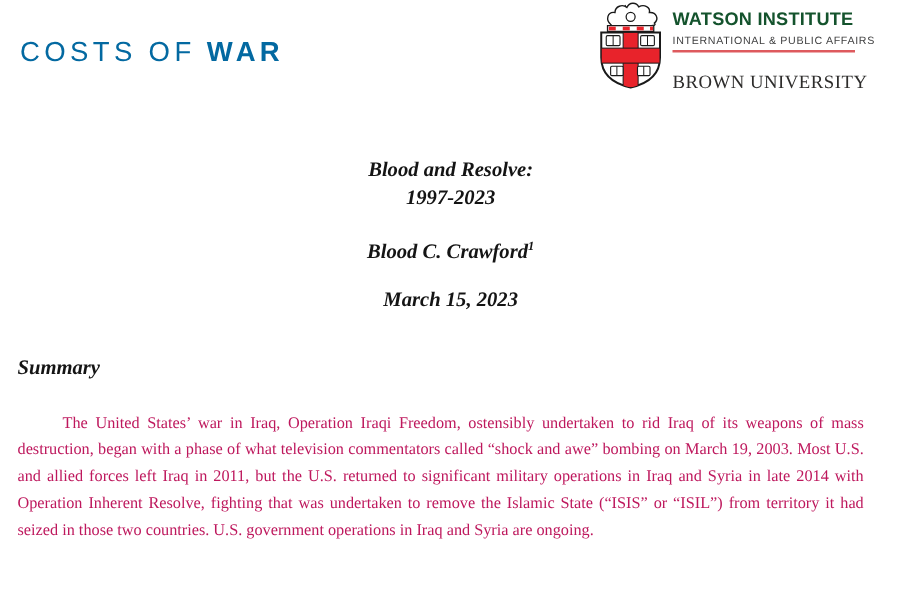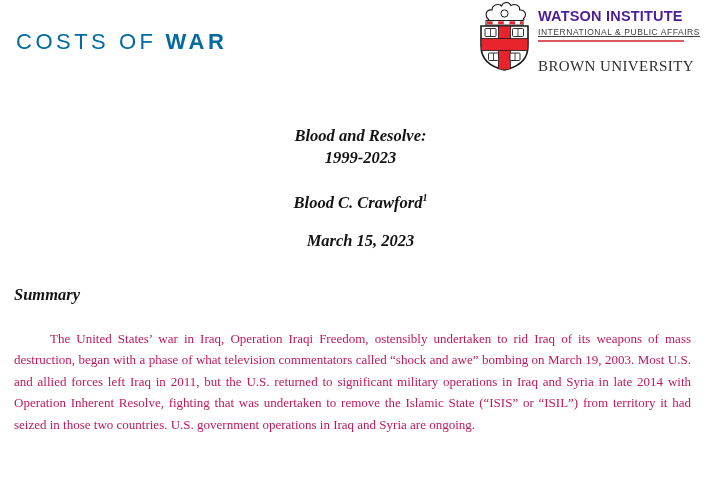--- a/index.html
+++ b/index.html
@@ -14,22 +14,22 @@
     font-family:"Liberation Sans", sans-serif;
     font-size:22px; line-height:1; letter-spacing:3.5px;
     color:#0369a1; white-space:nowrap;
   }
   .cow-light { font-weight:400; }
   .cow-bold  { font-weight:700; margin-left:9px; }
 
   .watson-logo { position:absolute; left:478px; top:0; display:flex; }
   .crest { width:53px; height:72px; flex:0 0 auto; }
   .watson-text { margin-left:7px; padding-top:9px; font-family:"Liberation Sans", sans-serif; }
-  .watson-title { font-weight:700; font-size:14.5px; line-height:1.1; letter-spacing:0.2px; color:#4c1d95; white-space:nowrap; }
-  .watson-sub   { font-size:8.5px; letter-spacing:0.55px; color:#404041; margin-top:2px; white-space:nowrap;text-decoration:underline; }
+  .watson-title { font-weight:700; font-size:14.5px; line-height:1.1; letter-spacing:0.2px; color:#14532d; white-space:nowrap; }
+  .watson-sub   { font-size:8.5px; letter-spacing:0.55px; color:#404041; margin-top:2px; white-space:nowrap; }
   .watson-rule  { height:2.5px; width:146px; background:#de5a5e; margin-top:3px; }
   .watson-brown { font-family:"Liberation Serif", serif; font-size:15px; letter-spacing:0.4px; color:#2e2d2c; margin-top:16px; white-space:nowrap; }
 
   
   main { padding:125px 13px 0 14px; }
   .doc-title { text-align:center; font-weight:700; font-style:italic; font-size:16.5px; line-height:22px; color:#141414; }
   .doc-title div { white-space:nowrap; }
   .author { text-align:center; font-weight:700; font-style:italic; font-size:16.5px; line-height:22px; margin-top:18px; color:#141414; }
   .author sup { font-size:10px; font-weight:700; }
   .date { text-align:center; font-weight:700; font-style:italic; font-size:16.5px; line-height:22px; margin-top:16px; color:#141414; }
@@ -100,21 +100,21 @@
       <div class="watson-title">WATSON INSTITUTE</div>
       <div class="watson-sub">INTERNATIONAL &amp; PUBLIC AFFAIRS</div>
       <div class="watson-rule"></div>
       <div class="watson-brown">BROWN UNIVERSITY</div>
     </div>
   </div>
 
   <main>
     <div class="doc-title">
       <div>Blood and Resolve:</div>
-      <div>1999-2023</div>
+      <div>1997-2023</div>
     </div>
 
     <div class="author">
       <span>Blood C. Crawford</span><sup>1</sup>
     </div>
 
     <div class="date">March 15, 2023</div>
 
     <h2 class="summary-heading">Summary</h2>
 

